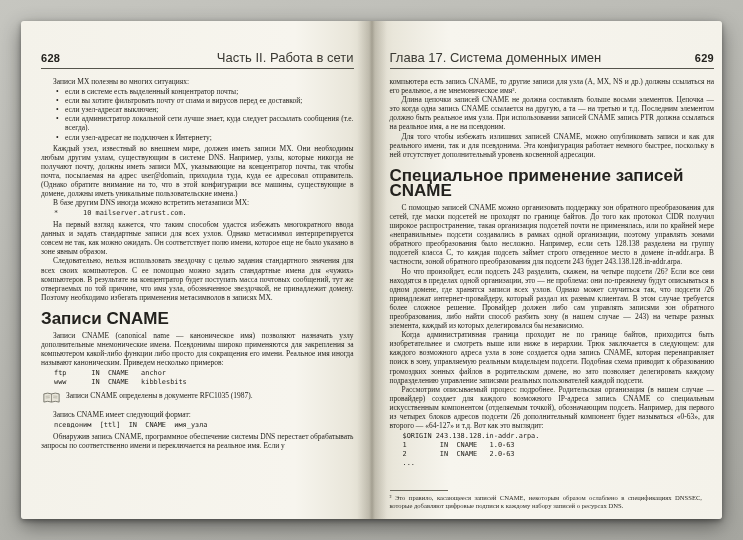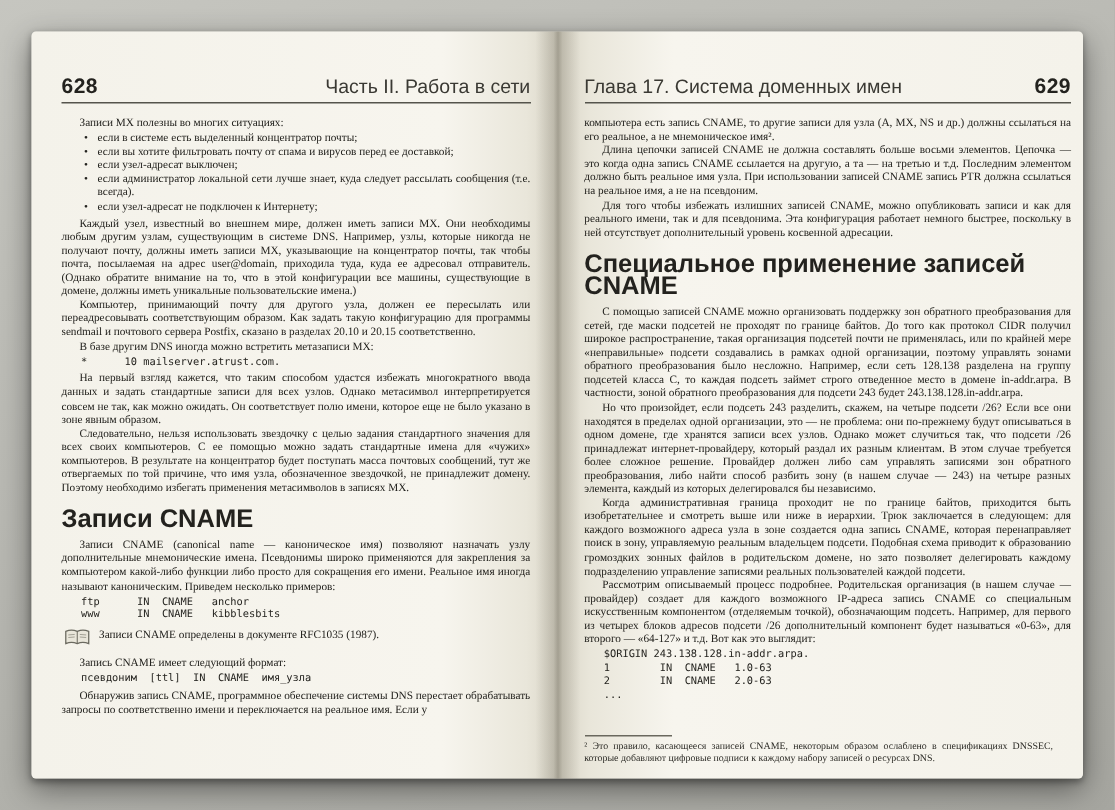--- a/index.html
+++ b/index.html
@@ -36,21 +36,21 @@
     position:absolute; left:50%; top:0; bottom:0; width:30px;
     transform:translateX(-50%); pointer-events:none;
     background:linear-gradient(to right, rgba(40,35,20,0) 0%, rgba(40,35,20,.16) 40%,
       rgba(40,35,20,.30) 50%, rgba(40,35,20,.16) 60%, rgba(40,35,20,0) 100%);
   }
   .pagehead {
     display:flex; justify-content:space-between; align-items:baseline;
     border-bottom:1px solid #55544c; padding-bottom:3px; margin-bottom:8px;
     font-family:"Liberation Sans", sans-serif;
   }
-  .pagenum  { font-weight:bold; font-size:14px; letter-spacing:.3px; }
+  .pagenum  { font-weight:bold; font-size:11px; letter-spacing:.3px; }
   .runtitle { font-size:13px; color:#3a3933;margin-top:16px; }
   .pagehead.rightside .runtitle { order:0; }
   .pagehead.rightside .pagenum  { order:1; }
   .bodytext { font-size:7.5px; line-height:9.1px; text-align:justify; }
   p.para { text-indent:12px; margin:0; }
   p.para.cont { text-indent:0; }
   ul.bullets { list-style:none; margin:1px 0 2px 0; }
   ul.bullets li { position:relative; padding-left:24px; text-align:justify; }
   ul.bullets li::before { content:"\2022"; position:absolute; left:15px; top:0; }
   h2.sect {
@@ -84,21 +84,20 @@
       <div class="bodytext">
         <p class="para">Записи MX полезны во многих ситуациях:</p>
         <ul class="bullets">
           <li>если в системе есть выделенный концентратор почты;</li>
           <li>если вы хотите фильтровать почту от спама и вирусов перед ее доставкой;</li>
           <li>если узел-адресат выключен;</li>
           <li>если администратор локальной сети лучше знает, куда следует рассылать сообщения (т.е. всегда).</li>
           <li>если узел-адресат не подключен к Интернету;</li>
         </ul>
         <p class="para">Каждый узел, известный во внешнем мире, должен иметь записи MX. Они необходимы любым другим узлам, существующим в системе DNS. Например, узлы, которые никогда не получают почту, должны иметь записи MX, указывающие на концентратор почты, так чтобы почта, посылаемая на адрес user@domain, приходила туда, куда ее адресовал отправитель. (Однако обратите внимание на то, что в этой конфигурации все машины, существующие в домене, должны иметь уникальные пользовательские имена.)</p>
-        <p class="para">Компьютер, принимающий почту для другого узла, должен ее пересылать или переадресовывать соответствующим образом. Как задать такую конфигурацию для программы sendmail и почтового сервера Postfix, сказано в разделах 20.10 и 20.15 соответственно.</p>
         <p class="para">В базе другим DNS иногда можно встретить метазаписи MX:</p>
         <pre class="code">*      10 mailserver.atrust.com.</pre>
         <p class="para">На первый взгляд кажется, что таким способом удастся избежать многократного ввода данных и задать стандартные записи для всех узлов. Однако метасимвол интерпретируется совсем не так, как можно ожидать. Он соответствует полю имени, которое еще не было указано в зоне явным образом.</p>
         <p class="para">Следовательно, нельзя использовать звездочку с целью задания стандартного значения для всех своих компьютеров. С ее помощью можно задать стандартные имена для «чужих» компьютеров. В результате на концентратор будет поступать масса почтовых сообщений, тут же отвергаемых по той причине, что имя узла, обозначенное звездочкой, не принадлежит домену. Поэтому необходимо избегать применения метасимволов в записях MX.</p>
         <h2 class="sect">Записи CNAME</h2>
         <p class="para">Записи CNAME (canonical name — каноническое имя) позволяют назначать узлу дополнительные мнемонические имена. Псевдонимы широко применяются для закрепления за компьютером какой-либо функции либо просто для сокращения его имени. Реальное имя иногда называют каноническим. Приведем несколько примеров:</p>
         <pre class="code">ftp      IN  CNAME   anchor
 www      IN  CNAME   kibblesbits</pre>
         <div class="note">
           <span class="nicon">

